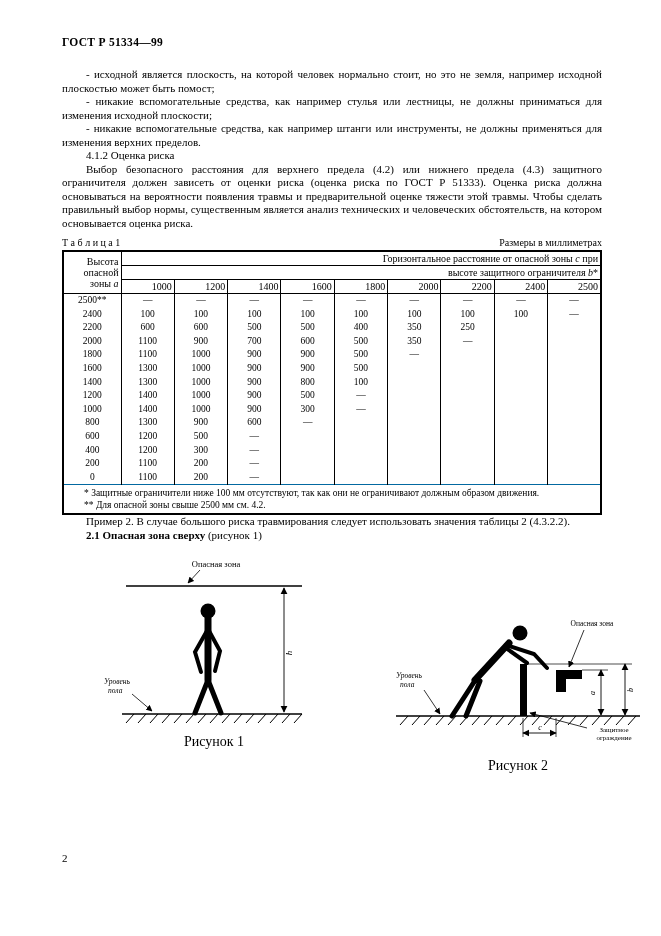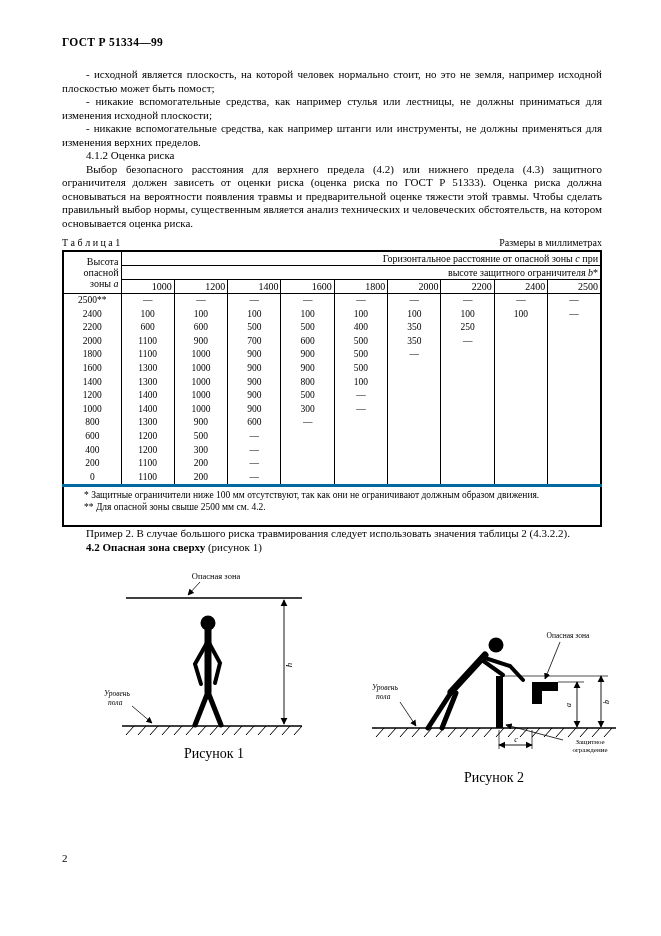--- a/index.html
+++ b/index.html
@@ -7,25 +7,25 @@
        font-family:"Liberation Serif",serif;position:relative;overflow:hidden}
   .content{position:absolute;left:62px;top:36px;width:540px}
   .doc-header{font-weight:bold;font-size:11.5px;letter-spacing:.3px;margin-bottom:20px}
   p.body{font-size:11px;line-height:13.5px;text-align:justify;text-indent:24px;margin:0}
   p.h412{font-weight:normal}
   .tcaption{display:flex;justify-content:space-between;font-size:10px;margin-top:7px;margin-bottom:2px}
   table.t1{border-collapse:collapse;width:100%;table-layout:fixed;font-size:9.5px;border:2px solid #000}
   .t1 th{border:1px solid #000;font-weight:normal;text-align:right;padding:1px 2px;line-height:11px;font-size:10px}
   .t1 tbody td{border-left:1px solid #000;border-right:1px solid #000;border-top:none;border-bottom:none;
                text-align:center;height:13.6px;padding:0 2px;line-height:13.6px}
-  .t1 td.fncell{border-top:3px solid #0369a1;text-align:left;padding:3px 4px 12px}
+  .t1 td.fncell{border-top:1px solid #0369a1;text-align:left;padding:3px 4px 2px}
   .fnote{font-size:9.5px;line-height:11.5px;text-indent:16px;text-align:justify}
   .after-table{margin-top:10px}
   .h42 b{font-weight:bold}
-  .figures{display:flex;margin-top:14px;padding-left:34px;gap:28px;align-items:flex-start}
+  .figures{display:flex;margin-top:14px;padding-left:34px;gap:52px;align-items:flex-start}
   figure{margin:0;text-align:center}
   figcaption{font-size:14px;margin-top:2px}
   .fig2wrap{margin-top:24px}
   .pagenum{position:absolute;left:62px;top:852px;font-size:11px}
   svg text{font-family:"Liberation Serif",serif}
 </style>
 </head>
 <body>
 
 <div class="content">
@@ -250,21 +250,21 @@
       <tr>
         <td colspan="10" class="fncell">
           <div class="fnote">* Защитные ограничители ниже 100 мм отсутствуют, так как они не ограничивают должным образом движения.</div>
           <div class="fnote">** Для опасной зоны свыше 2500 мм см. 4.2.</div>
         </td>
       </tr>
     </tfoot>
   </table>
 
   <p class="body after-table">Пример 2. В случае большого риска травмирования следует использовать значения таблицы 2 (4.3.2.2).</p>
-  <p class="body h42"><b>4.2 Опасная зона сверху</b><span> (рисунок 1)</span></p>
+  <p class="body h42"><b>2.1 Опасная зона сверху</b><span> (рисунок 1)</span></p>
 
   <div class="figures">
 
     <figure>
       <svg width="236" height="172" viewBox="0 0 236 172">
         <defs>
           <marker id="ah1" viewBox="0 0 10 10" refX="9" refY="5" markerWidth="8" markerHeight="8" orient="auto-start-reverse">
             <path d="M0,0L10,5L0,10z"></path>
           </marker>
         </defs>

